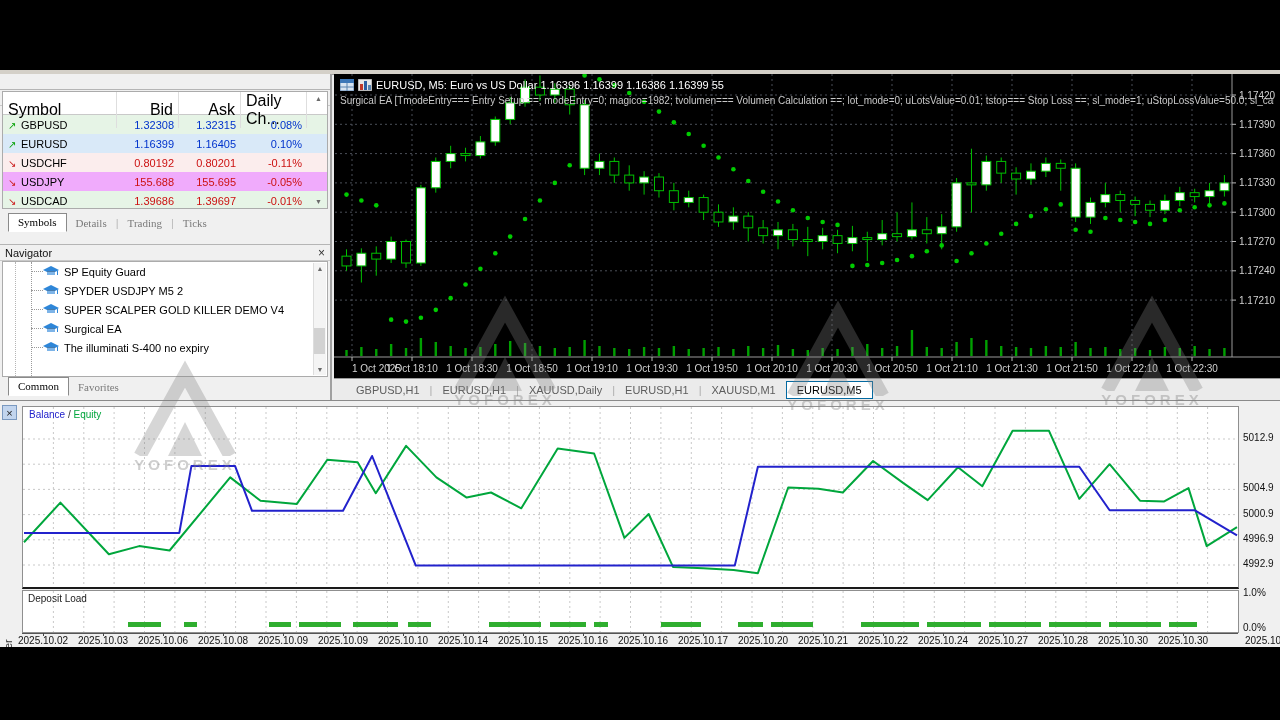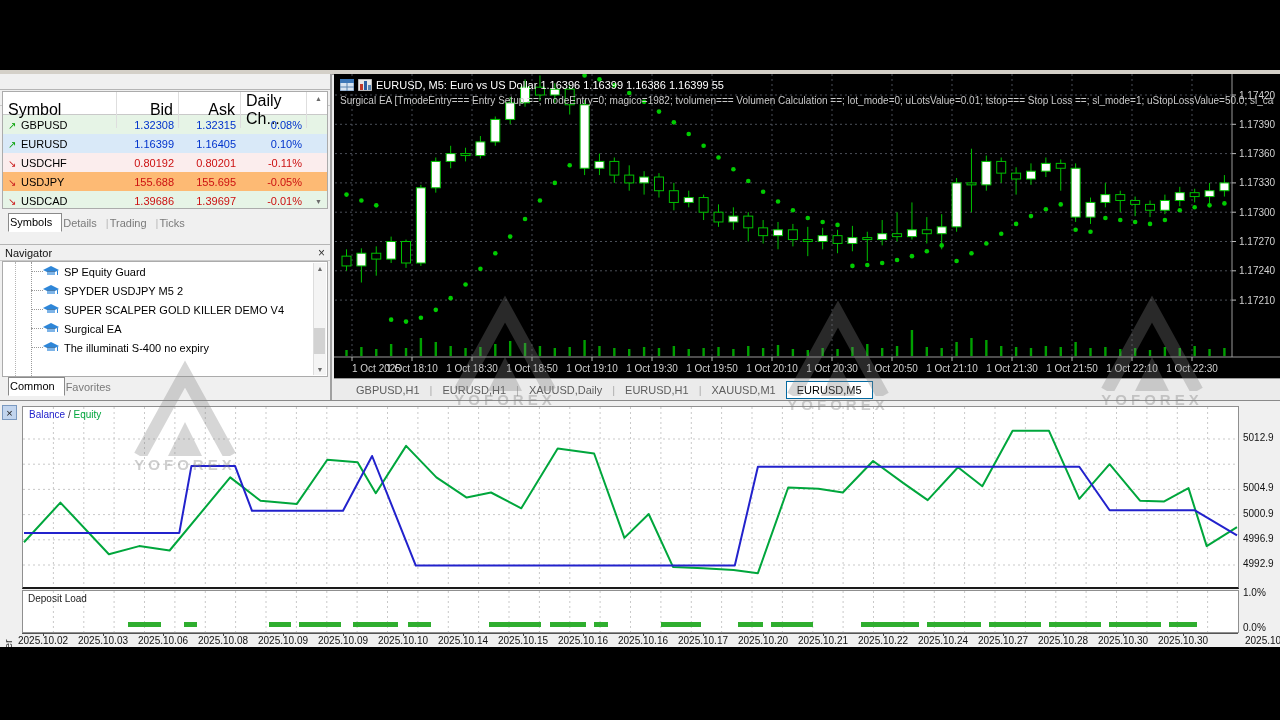--- a/index.html
+++ b/index.html
@@ -17,21 +17,21 @@
   .mw-head{display:grid;grid-template-columns:114px 62px 62px 66px;height:22px;border-bottom:1px solid #c9c9c9;font-size:16px;color:#000;}
   .mw-head div{display:flex;align-items:center;padding:0 5px;border-right:1px solid #dedede;box-sizing:border-box;}
   .mw-head .num{justify-content:flex-end;}
   .mw-row{display:grid;grid-template-columns:114px 62px 62px 66px;height:19px;font-size:11px;align-items:center;}
   .mw-row div{padding:0 5px;box-sizing:border-box;white-space:nowrap;overflow:hidden;}
   .mw-row .num{text-align:right;}
   .mw-sym{color:#000;}
   .mw-rail{position:absolute;right:1px;top:0;width:15px;height:116px;display:flex;flex-direction:column;justify-content:space-between;align-items:center;padding:3px 0;box-sizing:border-box;}
   .rail-arrow{font-size:7px;color:#6a6a6a;}
   .tabsbar{position:absolute;left:0;width:330px;height:19px;display:flex;align-items:flex-end;font-size:11px;color:#7a7a7a;padding-left:8px;box-sizing:border-box;background:#f0f0f0;}
-  .tab{padding:2px 9px 3px 1px;}
+  .tab{padding:2px 9px 3px 9px;font-family:Liberation Serif, serif;}
   .tab.active{background:#fff;border:1px solid #8a8a8a;border-bottom:1px solid #fff;color:#000;}
   .tabsep{color:#b9b9b9;padding:2px 0 3px 0;}
   .nav-item{height:19px;display:flex;align-items:center;font-size:11px;color:#000;padding-left:40px;position:relative;white-space:nowrap;}
   .nav-item .stub{position:absolute;left:28px;top:9px;width:12px;border-top:1px dotted #9a9a9a;}
   .nav-item svg{margin-right:5px;flex:0 0 auto;}
   .nav-guide{position:absolute;left:28px;top:0;height:114px;border-left:1px dotted #9a9a9a;}
   .nav-guide2{position:absolute;left:12px;top:0;height:114px;border-left:1px dotted #b5b5b5;}
   .nav-rail{position:absolute;right:1px;top:1px;width:13px;height:112px;background:#f4f4f4;border-left:1px solid #ddd;display:flex;flex-direction:column;align-items:center;justify-content:space-between;padding:2px 0;box-sizing:border-box;}
   .nav-thumb{position:absolute;right:2px;top:66px;width:11px;height:26px;background:#d2d2d2;}
 
@@ -102,21 +102,21 @@
             <div class="num" style="color: rgb(0, 51, 204);">1.16399</div>
             <div class="num" style="color: rgb(0, 51, 204);">1.16405</div>
             <div class="num" style="color: rgb(0, 51, 204);">0.10%</div>
           </div>
           <div class="mw-row" style="background: rgb(251, 237, 237);">
             <div class="mw-sym"><span style="display: inline-block; width: 13px; color: rgb(204, 34, 34); font-size: 10px;">↘</span><span>USDCHF</span></div>
             <div class="num" style="color: rgb(204, 17, 17);">0.80192</div>
             <div class="num" style="color: rgb(204, 17, 17);">0.80201</div>
             <div class="num" style="color: rgb(204, 17, 17);">-0.11%</div>
           </div>
-          <div class="mw-row" style="background: #fdba74;">
+          <div class="mw-row" style="background: #f0abfc;">
             <div class="mw-sym"><span style="display: inline-block; width: 13px; color: rgb(204, 34, 34); font-size: 10px;">↘</span><span>USDJPY</span></div>
             <div class="num" style="color: rgb(204, 17, 17);">155.688</div>
             <div class="num" style="color: rgb(204, 17, 17);">155.695</div>
             <div class="num" style="color: rgb(204, 17, 17);">-0.05%</div>
           </div>
           <div class="mw-row" style="background: rgb(230, 244, 230);">
             <div class="mw-sym"><span style="display: inline-block; width: 13px; color: rgb(204, 34, 34); font-size: 10px;">↘</span><span>USDCAD</span></div>
             <div class="num" style="color: rgb(204, 17, 17);">1.39686</div>
             <div class="num" style="color: rgb(204, 17, 17);">1.39697</div>
             <div class="num" style="color: rgb(204, 17, 17);">-0.01%</div>

